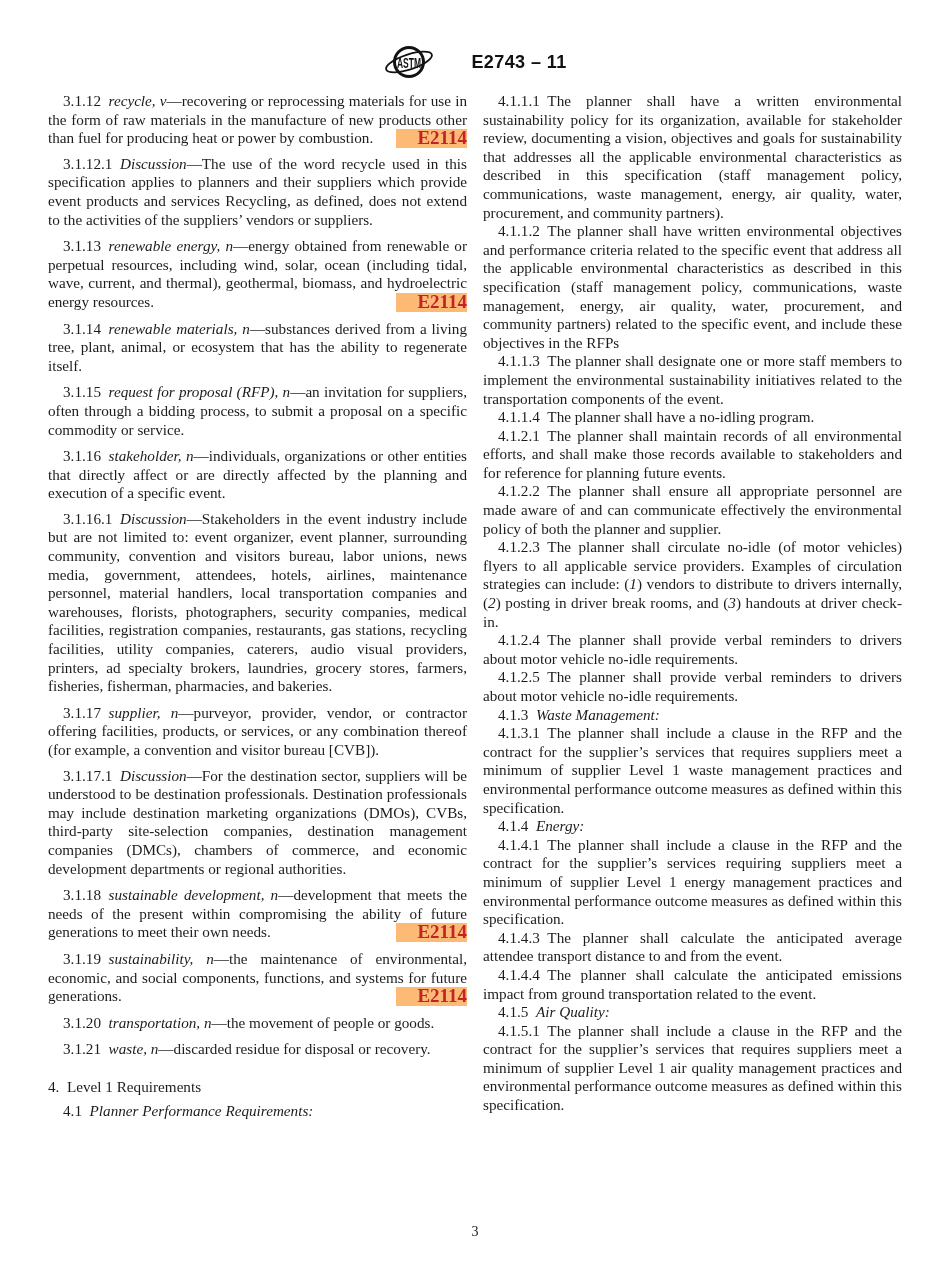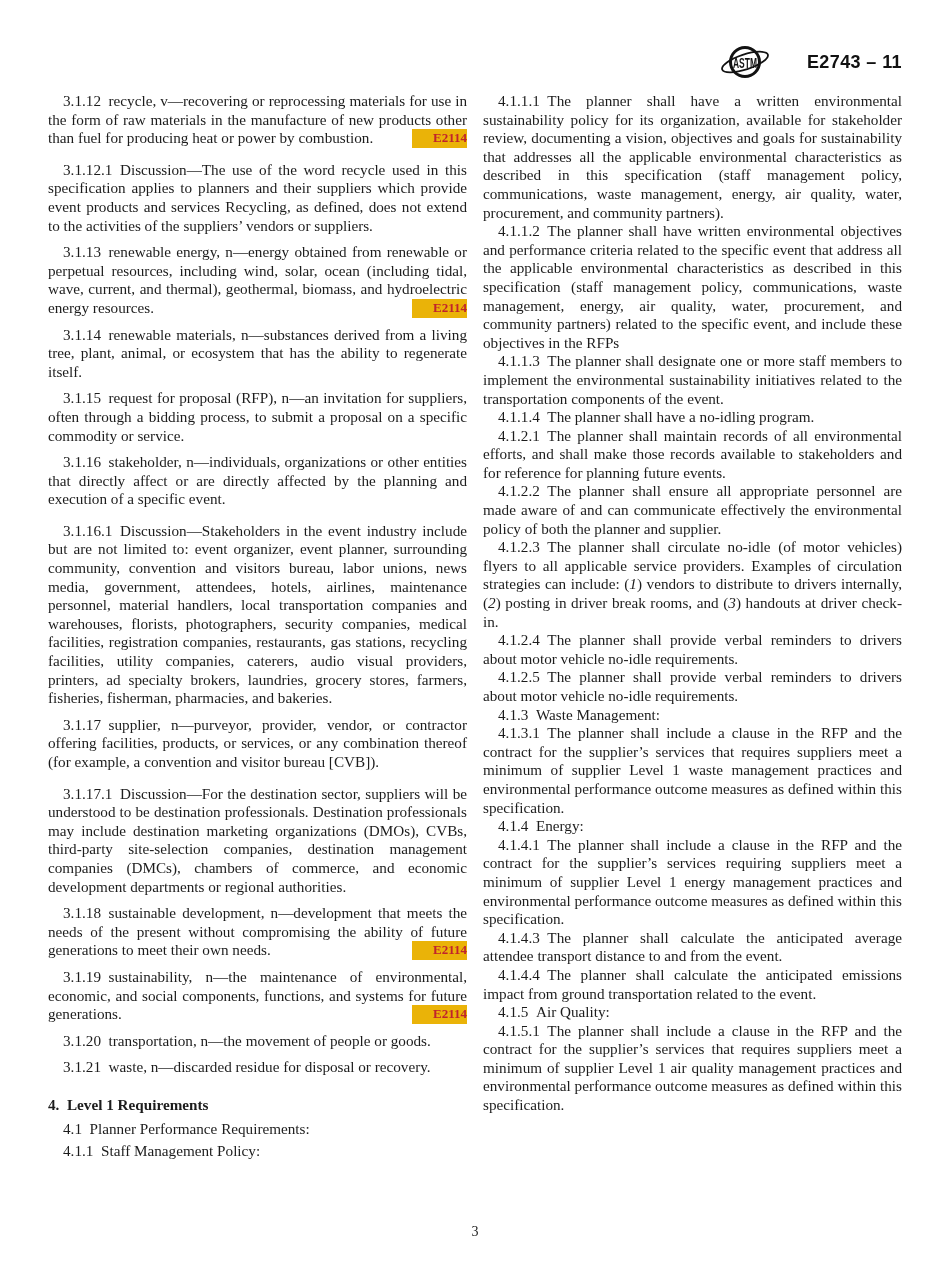--- a/index.html
+++ b/index.html
@@ -6,54 +6,54 @@
   * { box-sizing: border-box; }
   html, body { margin: 0; padding: 0; background: #ffffff; }
   body {
     width: 950px; height: 1272px; overflow: hidden;
     font-family: "Liberation Serif", serif; color: var(--ink);
   }
   .page { position: relative; width: 950px; height: 1272px; padding: 40px 48px 0 48px; }
 
   
   .doc-header {
-    display: flex; justify-content: flex-end; align-items: center;
+    display: flex; justify-content: center; align-items: center;
     gap: 16px; height: 44px; margin-bottom: 8px;
   }
   .logo-wrap { width: 52px; height: 42px; display: inline-flex; align-items: center; justify-content: center; }
   .doc-code {
     font-family: "Liberation Sans", sans-serif; font-weight: bold;
     font-size: 18px; letter-spacing: 0.4px; color: #111; padding-left: 20px;
   }
 
   
   .columns { display: flex; gap: 16px; align-items: flex-start; }
   .col { width: 419px; }
 
   
   .para {
     margin: 0; font-size: 15.2px; line-height: 18.6px;
     text-align: justify; text-indent: 15px; position: relative;
     hyphens: auto; -webkit-hyphens: auto;
   }
   .num { white-space: pre; }
-  .term { }
+  .term { font-style: italic; }
   .it { font-style: italic; }
   .ref {
     position: absolute; right: 0; bottom: 0;
-    color: var(--red); font-weight: bold; font-size: 13px;
-    background: #eab308; padding-left: 6px;
+    color: var(--red); font-weight: bold; font-size: 19px;
+    background: #fdba74; padding-left: 6px;
   }
   
   .col-left .def { margin-top: 8px; }
-  .col-left .disc { margin-top: 13px; }
+  .col-left .disc { margin-top: 7px; }
   .col-left .subhead { margin-top: 4px; }
   .col-left .sechead { margin-top: 19px; margin-bottom: 5px; }
   .col .para:first-child { margin-top: 0; }
-  .sechead { font-weight: bold; text-indent: 0; text-align: left; }
+  .sechead { font-weight: normal; text-indent: 0; text-align: left; }
   .col-right .para { margin-top: 0; }
 
   
   .doc-footer {
     position: absolute; left: 0; bottom: 32px; width: 100%;
     text-align: center; font-size: 14px; color: #222;
   }
 </style>
 </head>
 <body>
@@ -75,27 +75,26 @@
     <div class="col col-left" id="col-left">
         <p class="para def"><span class="num">3.1.12 </span><span class="term">recycle, v</span><span>—recovering or reprocessing materials for use in the form of raw materials in the manufacture of new products other than fuel for producing heat or power by combustion.</span><span class="ref">E2114</span></p>
         <p class="para disc"><span class="num">3.1.12.1 </span><span class="term">Discussion</span><span>—The use of the word recycle used in this specification applies to planners and their suppliers which provide event products and services Recycling, as defined, does not extend to the activities of the suppliers’ vendors or suppliers.</span></p>
         <p class="para def"><span class="num">3.1.13 </span><span class="term">renewable energy, n</span><span>—energy obtained from renewable or perpetual resources, including wind, solar, ocean (including tidal, wave, current, and thermal), geothermal, biomass, and hydroelectric energy resources.</span><span class="ref">E2114</span></p>
         <p class="para def"><span class="num">3.1.14 </span><span class="term">renewable materials, n</span><span>—substances derived from a living tree, plant, animal, or ecosystem that has the ability to regenerate itself.</span></p>
         <p class="para def"><span class="num">3.1.15 </span><span class="term">request for proposal (RFP), n</span><span>—an invitation for suppliers, often through a bidding process, to submit a proposal on a specific commodity or service.</span></p>
         <p class="para def"><span class="num">3.1.16 </span><span class="term">stakeholder, n</span><span>—individuals, organizations or other entities that directly affect or are directly affected by the planning and execution of a specific event.</span></p>
         <p class="para disc"><span class="num">3.1.16.1 </span><span class="term">Discussion</span><span>—Stakeholders in the event industry include but are not limited to: event organizer, event planner, surrounding community, convention and visitors bureau, labor unions, news media, government, attendees, hotels, airlines, maintenance personnel, material handlers, local transportation companies and warehouses, florists, photographers, security companies, medical facilities, registration companies, restaurants, gas stations, recycling facilities, utility companies, caterers, audio visual providers, printers, ad specialty brokers, laundries, grocery stores, farmers, fisheries, fisherman, pharmacies, and bakeries.</span></p>
         <p class="para def"><span class="num">3.1.17 </span><span class="term">supplier, n</span><span>—purveyor, provider, vendor, or contractor offering facilities, products, or services, or any combination thereof (for example, a convention and visitor bureau [CVB]).</span></p>
         <p class="para disc"><span class="num">3.1.17.1 </span><span class="term">Discussion</span><span>—For the destination sector, suppliers will be understood to be destination professionals. Destination professionals may include destination marketing organizations (DMOs), CVBs, third-party site-selection companies, destination management companies (DMCs), chambers of commerce, and economic development departments or regional authorities.</span></p>
-        <p class="para def"><span class="num">3.1.18 </span><span class="term">sustainable development, n</span><span>—development that meets the needs of the present without compromising the ability of future generations to meet their own needs.</span><span class="ref">E2114</span></p>
+        <p class="para def"><span class="num">3.1.18 </span><span class="term">sustainable development, n</span><span>—development that meets the needs of the present within compromising the ability of future generations to meet their own needs.</span><span class="ref">E2114</span></p>
         <p class="para def"><span class="num">3.1.19 </span><span class="term">sustainability, n</span><span>—the maintenance of environmental, economic, and social components, functions, and systems for future generations.</span><span class="ref">E2114</span></p>
         <p class="para def"><span class="num">3.1.20 </span><span class="term">transportation, n</span><span>—the movement of people or goods.</span></p>
         <p class="para def"><span class="num">3.1.21 </span><span class="term">waste, n</span><span>—discarded residue for disposal or recovery.</span></p>
         <p class="para sechead"><span class="num">4. </span><span>Level 1 Requirements</span></p>
         <p class="para subhead"><span class="num">4.1 </span><span class="term">Planner Performance Requirements:</span></p>
-        <p class="para subhead"><span class="num">4.1.1 </span><span class="term">Staff Management Policy:</span></p>
       </div>
     <div class="col col-right" id="col-right">
         <p class="para req"><span class="num">4.1.1.1 </span><span>The planner shall have a written environmental sustainability policy for its organization, available for stakeholder review, documenting a vision, objectives and goals for sustainability that addresses all the applicable environmental characteristics as described in this specification (staff management policy, communications, waste management, energy, air quality, water, procurement, and community partners).</span></p>
         <p class="para req"><span class="num">4.1.1.2 </span><span>The planner shall have written environmental objectives and performance criteria related to the specific event that address all the applicable environmental characteristics as described in this specification (staff management policy, communications, waste management, energy, air quality, water, procurement, and community partners) related to the specific event, and include these objectives in the RFPs</span></p>
         <p class="para req"><span class="num">4.1.1.3 </span><span>The planner shall designate one or more staff members to implement the environmental sustainability initiatives related to the transportation components of the event.</span></p>
         <p class="para req"><span class="num">4.1.1.4 </span><span>The planner shall have a no-idling program.</span></p>
         <p class="para req"><span class="num">4.1.2.1 </span><span>The planner shall maintain records of all environmental efforts, and shall make those records available to stakeholders and for reference for planning future events.</span></p>
         <p class="para req"><span class="num">4.1.2.2 </span><span>The planner shall ensure all appropriate personnel are made aware of and can communicate effectively the environmental policy of both the planner and supplier.</span></p>
         <p class="para req"><span class="num">4.1.2.3 </span><span>The planner shall circulate no-idle (of motor vehicles) flyers to all applicable service providers. Examples of circulation strategies can include: (</span><span class="it">1</span><span>) vendors to distribute to drivers internally, (</span><span class="it">2</span><span>) posting in driver break rooms, and (</span><span class="it">3</span><span>) handouts at driver check-in.</span></p>
         <p class="para req"><span class="num">4.1.2.4 </span><span>The planner shall provide verbal reminders to drivers about motor vehicle no-idle requirements.</span></p>

